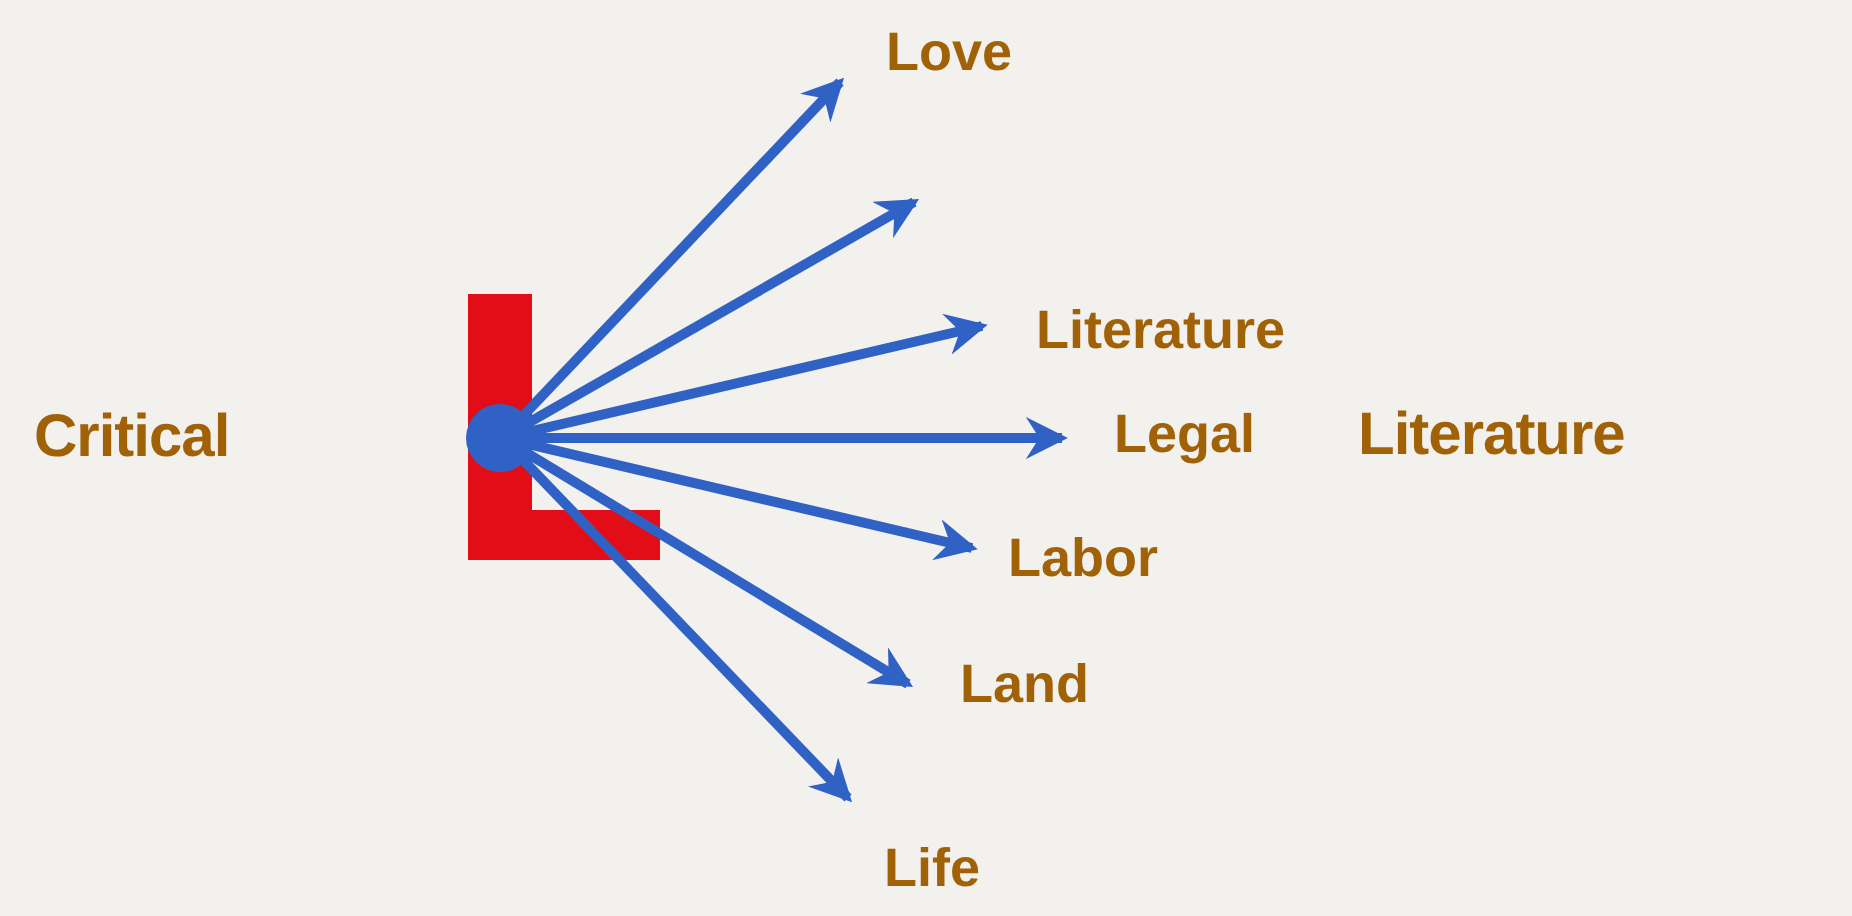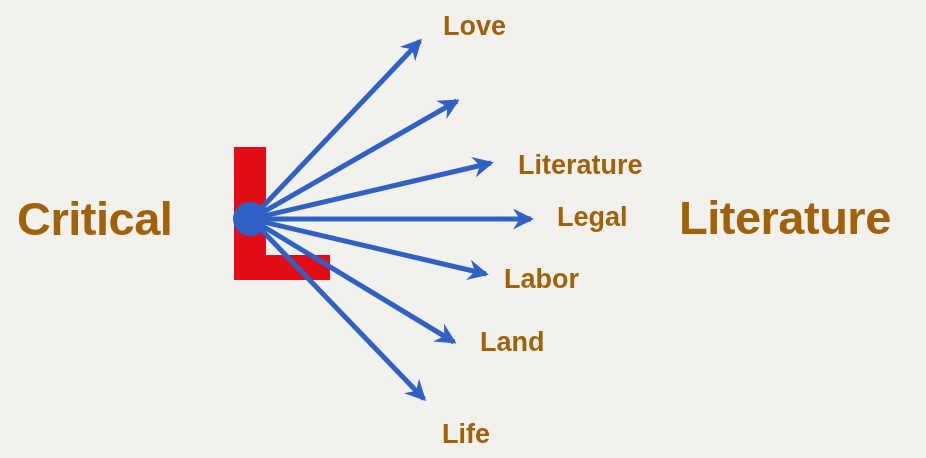--- a/index.html
+++ b/index.html
@@ -21,21 +21,21 @@
     display: block;
   }
   .label {
     position: absolute;
     color: #a16207;
     font-weight: 800;
     white-space: nowrap;
     user-select: none;
   }
   .label-big {
-    font-size: 47px;
+    font-size: 30px;
     line-height: 45px;
     letter-spacing: -0.5px;
   }
   .label-small {
     font-size: 27px;
     line-height: 27px;
     letter-spacing: 0px;
   }
   
   .pos-critical   { left: 17px;  top: 196px; }

